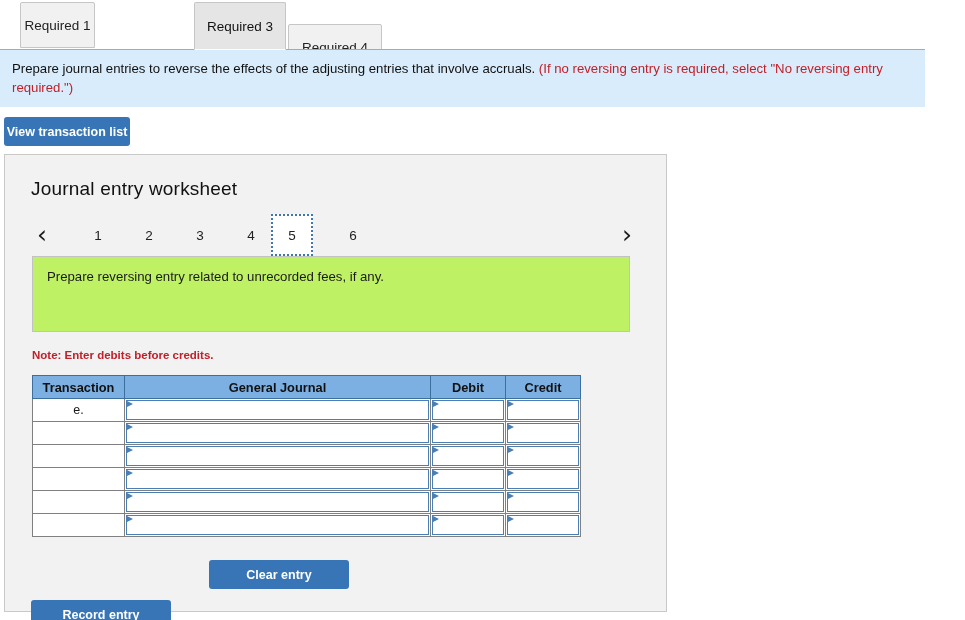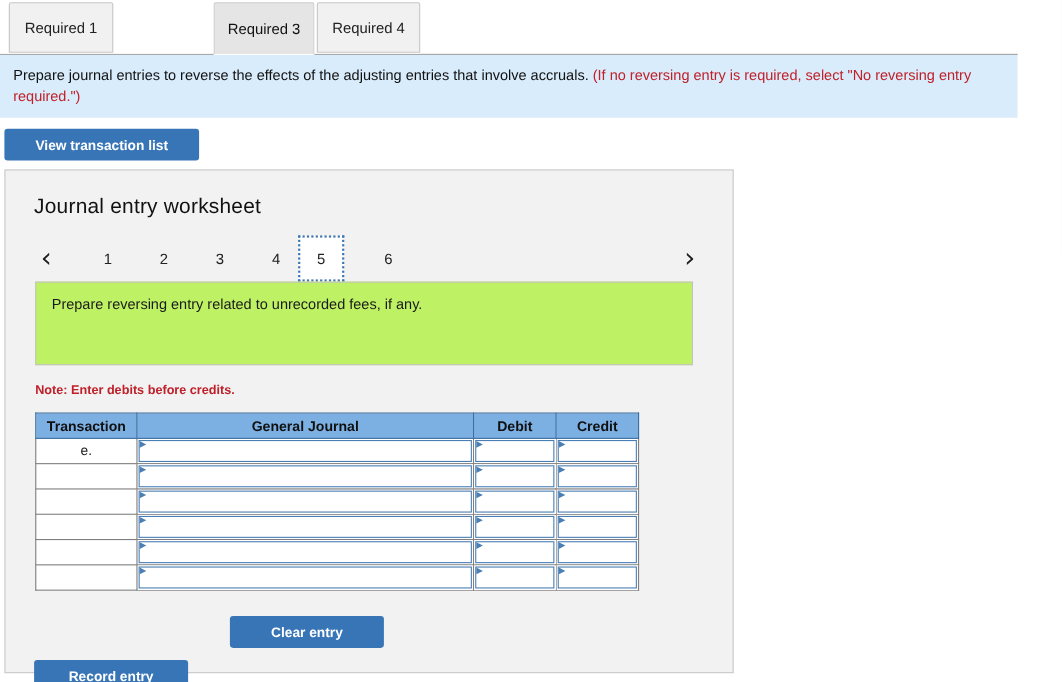--- a/index.html
+++ b/index.html
@@ -39,24 +39,24 @@
     color: #222222;
     cursor: pointer;
   }
   .tab.active {
     background: #e5e5e5;
     border-bottom: 1px solid #ffffff;
     height: 48px;
     color: #111111;
     z-index: 3;
   }
-  .tab1 { left: 8px;   width: 95px; }
+  .tab1 { left: 20px;   width: 75px; }
   .tab2 { left: 97px;  width: 95px; }
   .tab3 { left: 194px; width: 92px; }
-  .tab4 { left: 288px; width: 94px; }
+  .tab4 { left: 288px; width: 94px; margin-top: 22px; }
 
   .tabline {
     position: absolute;
     left: 0; top: 49px;
     width: 925px;
     height: 1px;
     background: #a9a9a9;
   }
   .tabline-right {
     position: absolute;
@@ -93,21 +93,21 @@
     cursor: pointer;
     display: flex;
     align-items: center;
     justify-content: center;
     box-sizing: border-box;
     padding: 0;
   }
   .btn-view-transactions {
     position: absolute;
     left: 4px; top: 117px;
-    width: 177px; height: 29px;
+    width: 126px; height: 29px;
   }
 
   
   .panel {
     position: absolute;
     left: 4px; top: 154px;
     width: 663px;
     height: 458px;
     box-sizing: border-box;
     background: #f2f2f2;

